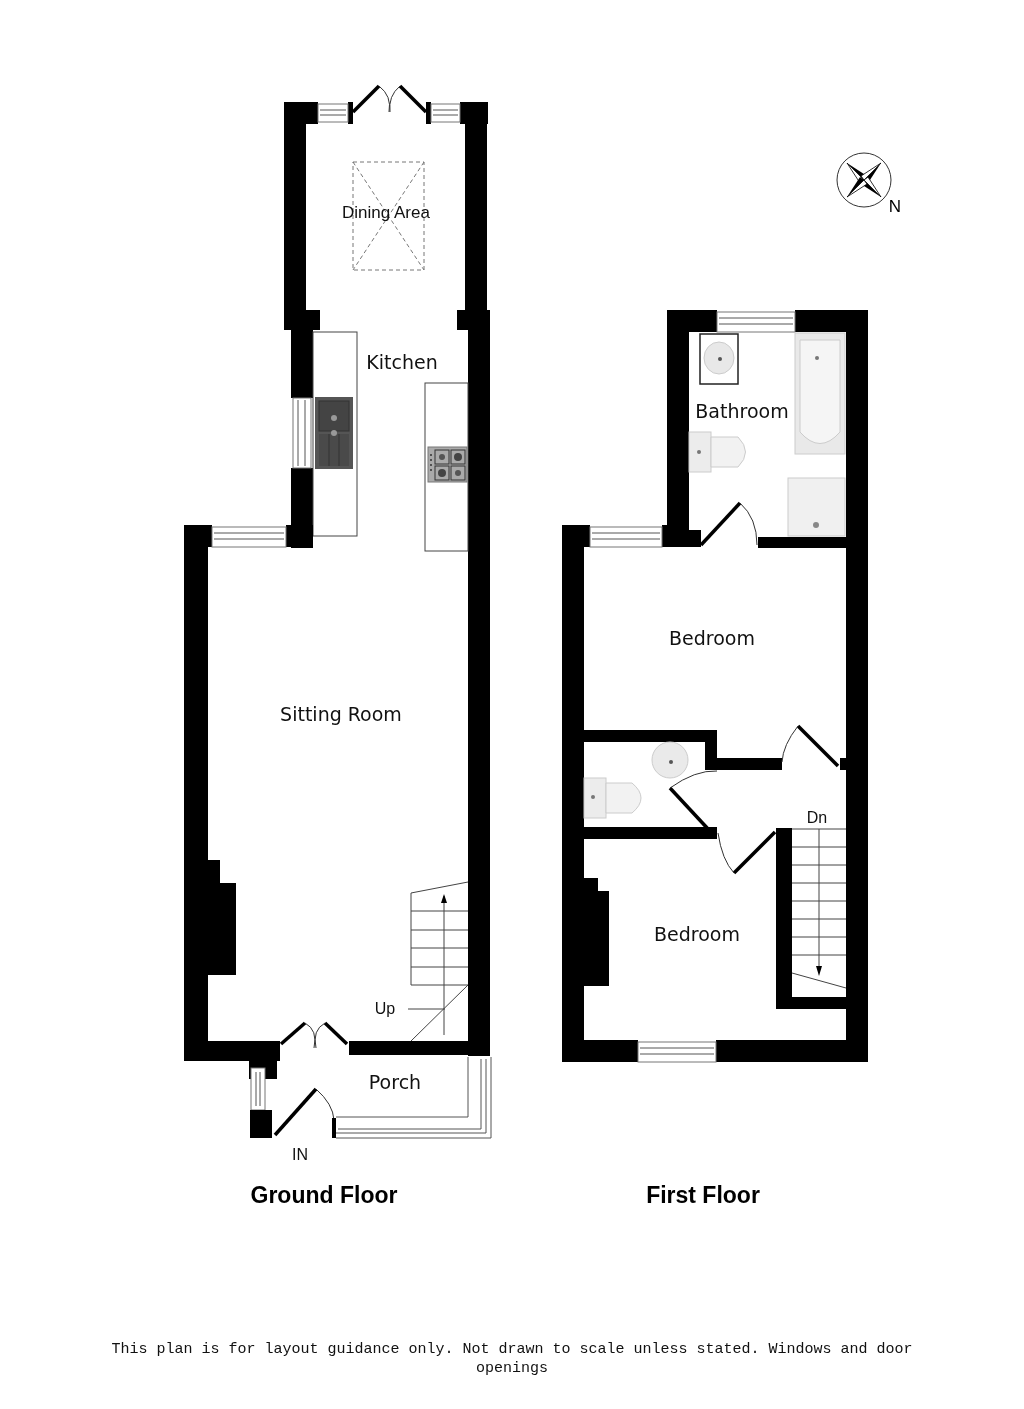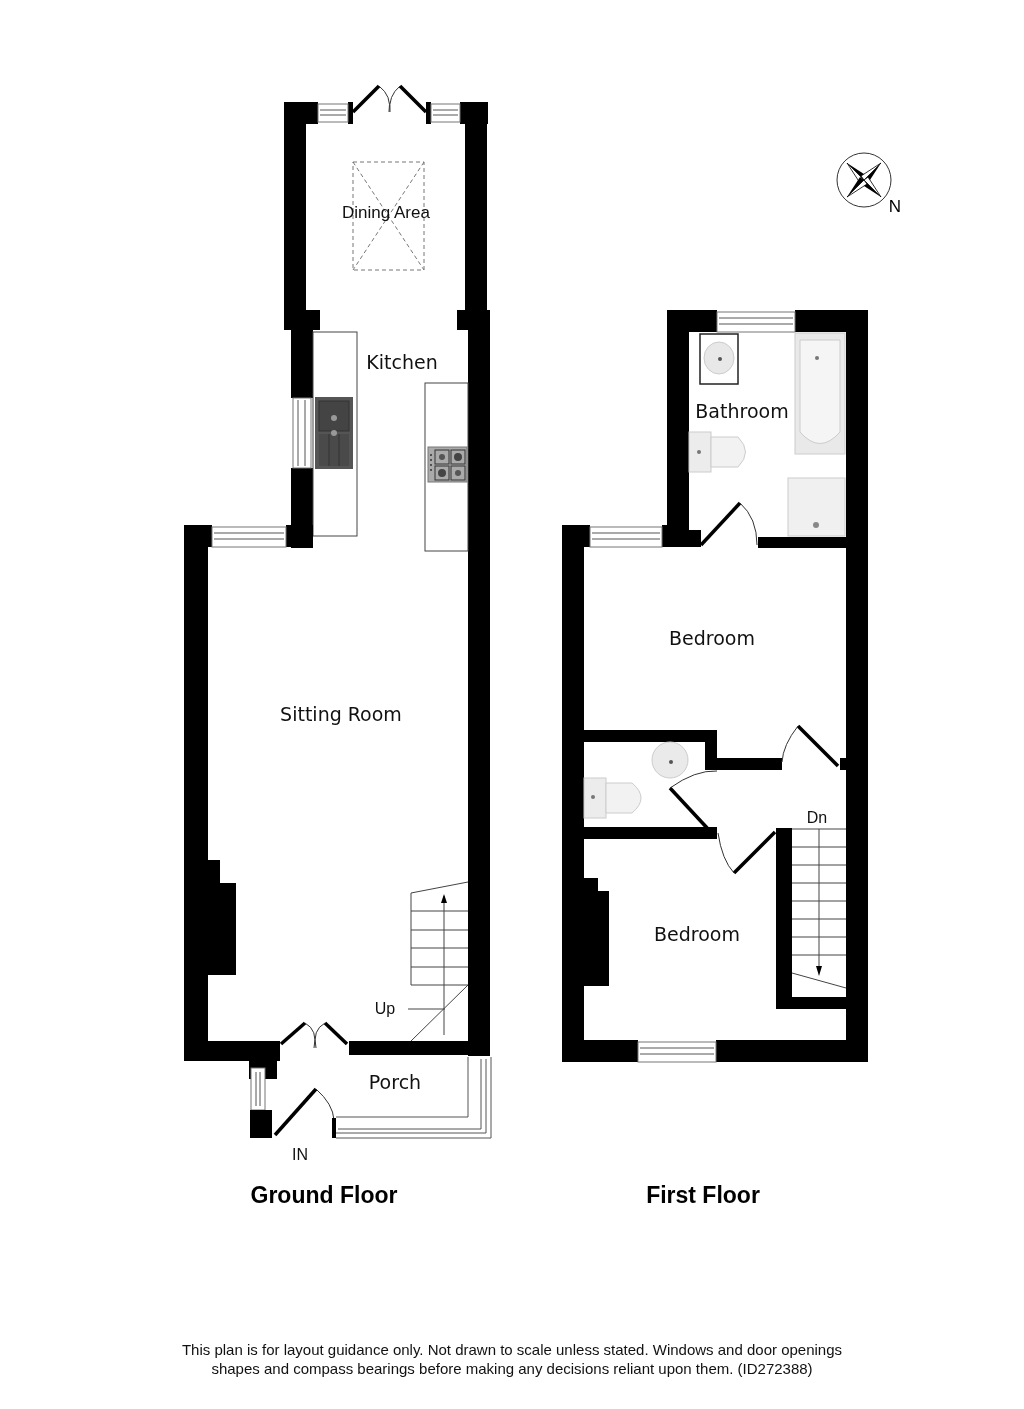--- a/index.html
+++ b/index.html
@@ -2,21 +2,21 @@
 <html><head>
 <meta charset="utf-8">
 <style>
   html, body { margin: 0; padding: 0; background: #ffffff; }
   body { width: 1024px; height: 1409px; position: relative; overflow: hidden; font-family: "DejaVu Sans", sans-serif; }
   #plan { position: absolute; left: 0; top: 0; width: 1024px; height: 1409px; }
   .room-label { font-family: "DejaVu Sans", sans-serif; font-size: 19px; fill: #111; }
   .small-label { font-family: "Liberation Sans", sans-serif; font-size: 16px; fill: #111; }
   .dining-label { font-family: "Liberation Sans", sans-serif; font-size: 17px; fill: #111; }
   .floor-title { font-family: "Liberation Sans", sans-serif; font-size: 23px; font-weight: bold; fill: #000; }
-  .disclaimer { position: absolute; left: 100px; top: 1340px; width: 824px; text-align: center; font-family: Liberation Sans, sans-serif; font-size: 15px; line-height: 19px; color: #111; }
+  .disclaimer { position: absolute; left: 100px; top: 1340px; width: 824px; text-align: center; font-family: Liberation Mono, monospace; font-size: 15px; line-height: 19px; color: #111; }
   .wall { fill: #000; }
   .win { fill: #fff; stroke: #777; stroke-width: 1; }
   .thin { fill: none; stroke: #555; stroke-width: 1; }
   .door { fill: none; stroke: #000; stroke-width: 3.5; }
   .arc { fill: none; stroke: #333; stroke-width: 1; }
   .stair { fill: none; stroke: #444; stroke-width: 1; }
 </style>
 </head>
 <body>
 
@@ -263,14 +263,13 @@
     <polygon points="881,197 861,184 864,180" fill="#000"></polygon>
     <polygon points="881,197 868,177 864,180" fill="#fff" stroke="#000" stroke-width="0.8"></polygon>
     <polygon points="847,197 860,177 864,180" fill="#000"></polygon>
     <polygon points="847,197 867,184 864,180" fill="#fff" stroke="#000" stroke-width="0.8"></polygon>
   </g>
   <text x="895" y="212" text-anchor="middle" style="font-family:'Liberation Sans',sans-serif;font-size:17px;fill:#000">N</text>
 </svg>
 
 <div class="disclaimer">
   <div>This plan is for layout guidance only. Not drawn to scale unless stated. Windows and door openings</div>
-  <div>shapes and compass bearings before making any decisions reliant upon them. (ID272388)</div>
 </div>
 
 </body></html>

